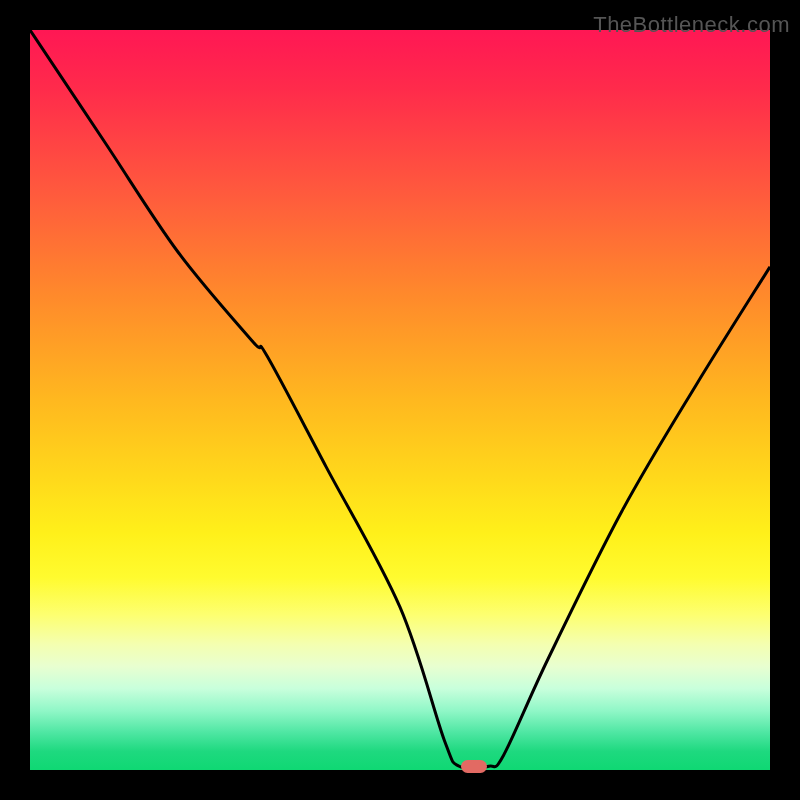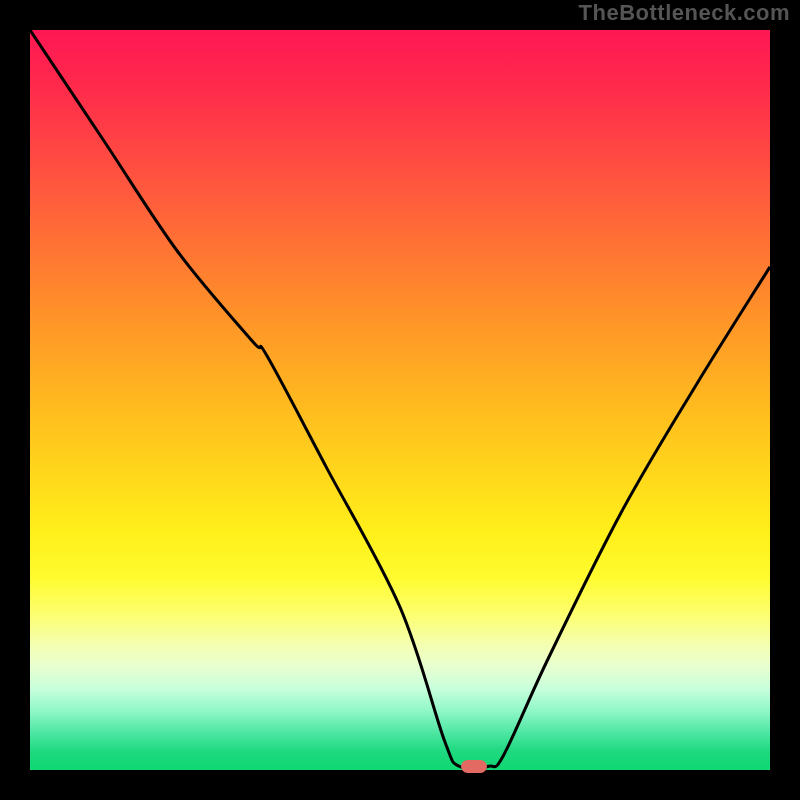--- a/index.html
+++ b/index.html
@@ -12,25 +12,25 @@
     font-family: Arial, Helvetica, sans-serif;
   }
   .frame {
     position: relative;
     width: 800px;
     height: 800px;
     background: #000;
   }
   .watermark {
     position: absolute;
-    top: 0;
+    top: 12px;
     right: 10px;
     color: #555;
     font-size: 22px;
-    font-weight: 700;
+    font-weight: 400;
     letter-spacing: 0.5px;
     z-index: 5;
   }
   .plot-area {
     position: absolute;
     left: 30px;
     top: 30px;
     width: 740px;
     height: 740px;
   }

